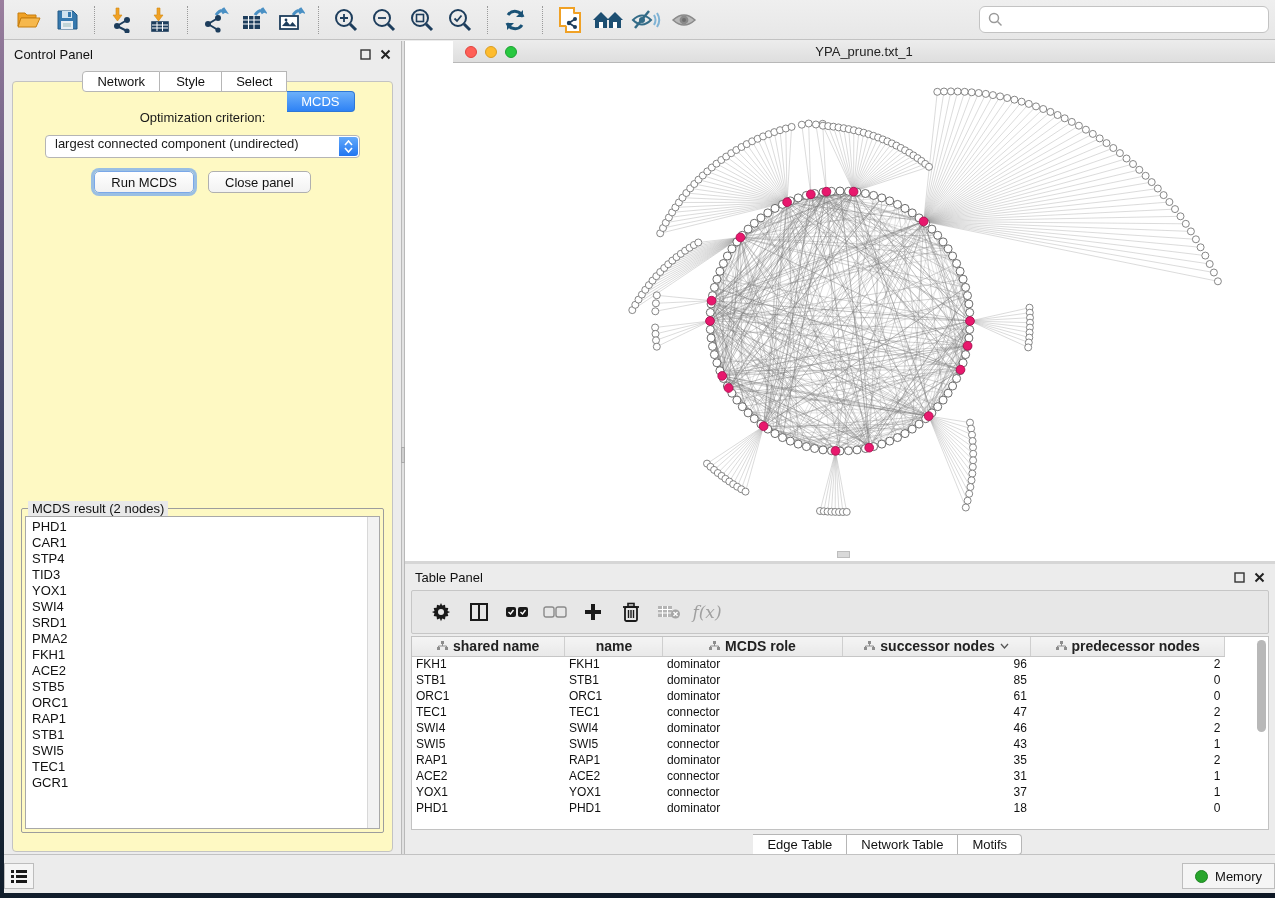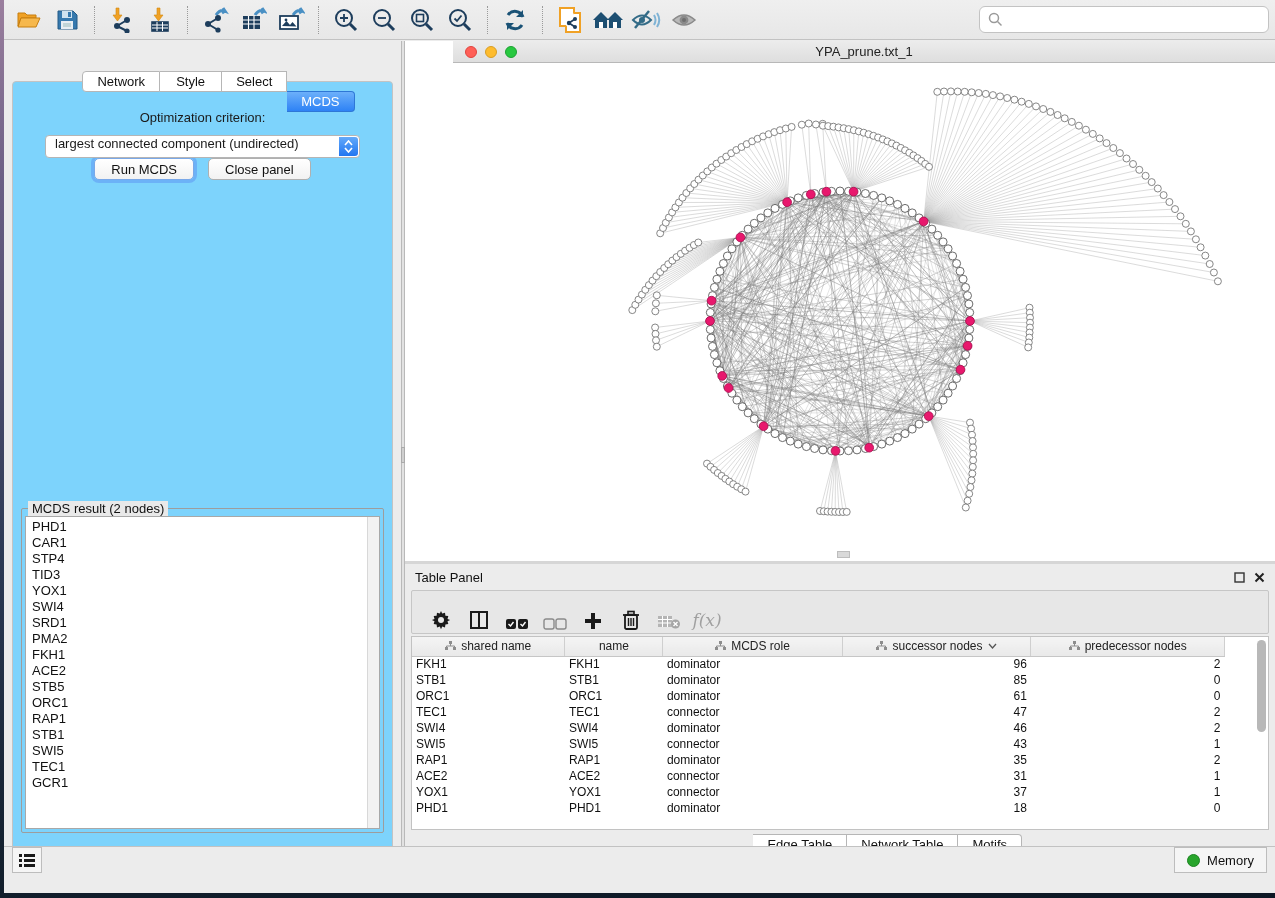--- a/index.html
+++ b/index.html
@@ -39,34 +39,34 @@
   .seg-btn {
     min-width:62px; padding:0 14px; height:21px; line-height:20px; text-align:center;
     background:#fff; border:1px solid #b6b6b6; border-left:none; font-size:13px; color:#111;
     cursor:default;
   }
   .seg-btn:first-child { border-left:1px solid #b6b6b6; border-radius:4px 0 0 4px; }
   .seg-btn:last-child { border-radius:0 4px 4px 0; }
   .seg-btn.active { background:linear-gradient(#6cb0fa,#2e82f5); border-color:#2e77d6; color:#fff;margin-top:20px; }
   #cp-content {
     position:absolute; left:8px; right:8px; top:40px; bottom:6px;
-    background:#7dd3fc; border:1px solid #c3c3c3; border-radius:4px;
+    background:#fef9c3; border:1px solid #c3c3c3; border-radius:4px;
   }
   #opt-label { text-align:center; margin-top:28px; font-size:13px; }
   #opt-select {
     margin:10px auto 0; width:315px; height:23px; background:#fff;
     border:1px solid #b5b5b5; border-radius:4px; display:flex; align-items:flex-start;
     position:relative; padding-left:9px; font-size:13px;
   }
   #opt-select .stepper {
     position:absolute; right:1px; top:1px; bottom:1px; width:19px;
     background:linear-gradient(#63a9fa,#2176f1); border-radius:0 3px 3px 0;
     display:flex; flex-direction:column; align-items:center; justify-content:center; gap:1px;
   }
-  #cp-buttons { display:flex; justify-content:center; gap:14px; }
+  #cp-buttons { display:flex; justify-content:center; gap:14px; margin-top:13px; }
   .mac-btn {
     background:linear-gradient(#ffffff,#f2f2f2); border:1px solid #b0b0b0; border-radius:5px;
     height:22px; padding:0 16px; font-size:13px; font-family:"Liberation Sans",sans-serif; color:#111;
   }
   .mac-btn.focus-ring { box-shadow:0 0 0 3px rgba(100,160,245,.65); border-color:#7aa8e8; }
   #mcds-result {
     position:absolute; left:8px; right:8px; top:426px; bottom:18px;
     border:1px solid #9d9d9d; border-radius:2px;
   }
   #mcds-legend {
@@ -96,47 +96,47 @@
   #net-title { position:absolute; left:0; right:0; text-align:center; font-size:13px; color:#222; }
   #net-canvas { position:absolute; left:0; right:0; top:22px; bottom:0; background:#fff; }
   #canvas-grip { position:absolute; left:432px; bottom:3px; width:13px; height:7px; background:#d9d9d9; border:1px solid #bdbdbd; }
   
   #table-panel { position:absolute; left:401px; right:0; top:564px; height:294px; background:#ececec; }
   #tp-toolbar {
     position:absolute; left:6px; right:6px; top:26px; height:44px;
     background:#e7e7e7; border:1px solid #c6c6c6; border-radius:2px;
     display:flex; align-items:center; padding:0 10px; gap:0;
   }
-  .tp-btn { width:38px; height:36px; display:flex; align-items:flex-end; justify-content:center; }
+  .tp-btn { width:38px; height:36px; display:flex; align-items:center; justify-content:center; }
   .fx-label { font-family:"DejaVu Serif", serif; font-style:italic; font-size:17px; color:#a0a0a0; }
   #node-table-wrap {
     position:absolute; left:6px; right:6px; top:72px; height:194px;
     background:#fff; border:1px solid #c2c2c2; overflow:hidden;
   }
   table#node-table { border-collapse:collapse; table-layout:fixed; width:813px; }
   #node-table th {
     height:19px; background:linear-gradient(#f4f4f4,#e9e9e9);
     border-right:1px solid #cfcfcf; border-bottom:1px solid #c6c6c6;
-    font-weight:normal; font-size:12px; color:#222; position:relative;margin-top:44px;
+    font-weight:bold; font-size:14px; color:#222; position:relative;margin-top:44px;
   }
   .th-inner { display:flex; align-items:center; justify-content:center; gap:5px; }
   #node-table td { height:16px; font-size:12px; color:#111; padding:0 4px; white-space:nowrap; }
   td.c-left { padding-left:5px; }
   td.c-mid { padding-left:46px; }
   td.c-role { padding-left:12px; }
   td.c-num1 { text-align:right; padding-right:45px; }
   td.c-num2 { text-align:right; padding-right:14px; }
   #table-scroll { position:absolute; right:2px; top:3px; width:9px; height:92px; background:#b8b8b8; border-radius:5px; }
   #tp-tabs { position:absolute; left:0; right:0; top:270px; display:flex; justify-content:center; }
   #tp-tabs .seg-btn { height:21px; }
   
   #status-bar {
-    position:absolute; left:0; right:0; bottom:12px; height:35px;
+    position:absolute; left:0; right:0; bottom:4px; height:35px;
     background:#ececec; border-top:1px solid #c2c2c2;
-    display:flex; align-items:flex-start; padding:0 8px;
+    display:flex; align-items:flex-end; padding:0 0;
   }
   #status-left-btn {
     width:30px; height:26px; background:#f5f5f5; border:1px solid #bdbdbd;
     display:flex; align-items:center; justify-content:center;
   }
   #memory-btn {
     margin-left:auto; height:26px; background:#f5f5f5; border:1px solid #bdbdbd;
     display:flex; align-items:center; gap:7px; padding:0 12px; font-size:13px; color:#111;
   }
   #memory-dot { width:13px; height:13px; border-radius:50%; background:#28a52c; border:1px solid #1d8422; }
@@ -287,20 +287,31 @@
     <div id="toolbar-search">
       <svg width="15" height="15" viewBox="0 0 15 15">
           <circle cx="6" cy="6" r="4.5" fill="none" stroke="#9a9a9a" stroke-width="1.5"></circle>
           <line x1="9.5" y1="9.5" x2="13.5" y2="13.5" stroke="#9a9a9a" stroke-width="1.5"></line>
         </svg>
       <input id="search-input" type="text" placeholder="" style="">
     </div>
   </div>
 
   <div id="control-panel">
+    <div class="panel-header">
+      <span class="panel-title">Control Panel</span>
+      <span class="panel-header-icons">
+        <svg width="11" height="11" viewBox="0 0 11 11">
+            <rect x="1" y="1" width="9" height="9" fill="none" stroke="#333" stroke-width="1.4"></rect>
+          </svg>
+        <svg width="11" height="11" viewBox="0 0 11 11">
+            <path d="M1.5 1.5 L9.5 9.5 M9.5 1.5 L1.5 9.5" stroke="#222" stroke-width="2"></path>
+          </svg>
+      </span>
+    </div>
     <div id="cp-tabs">
         <div class="seg-group">
           <div class="seg-btn">Network</div>
           <div class="seg-btn">Style</div>
           <div class="seg-btn">Select</div>
           <div class="seg-btn active">MCDS</div>
         </div>
       </div>
     <div id="cp-content">
       <div id="opt-label">Optimization criterion:</div>

